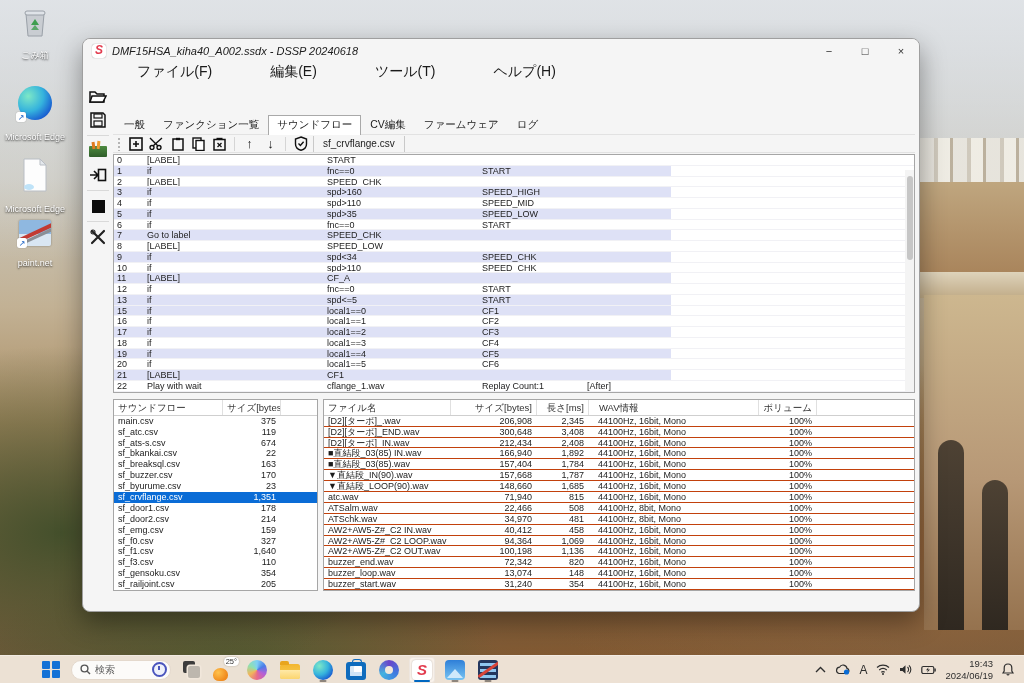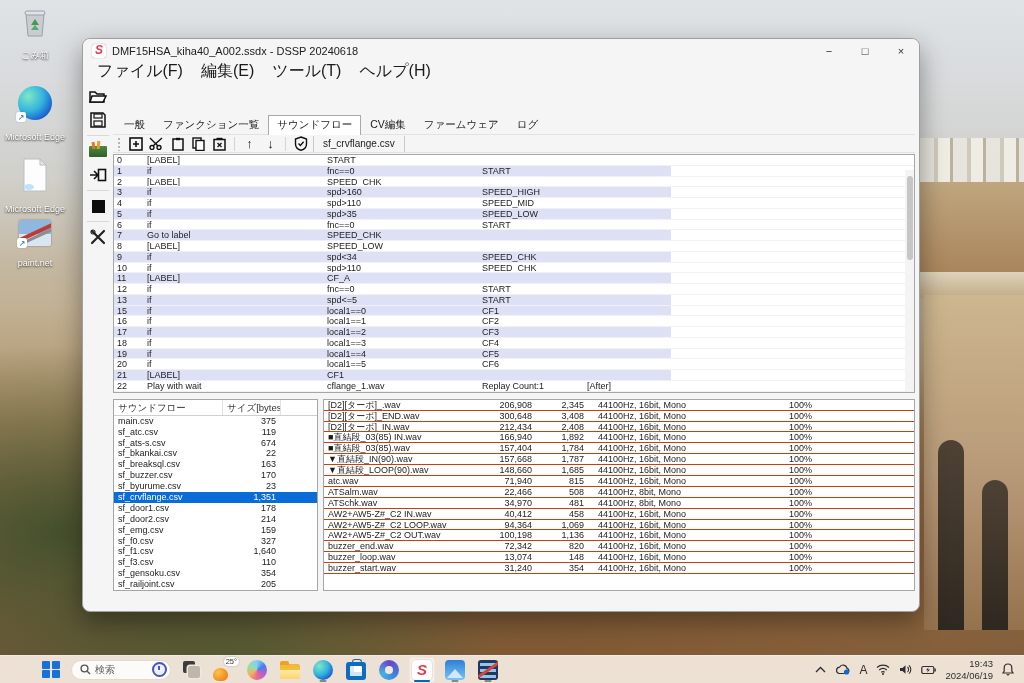--- a/index.html
+++ b/index.html
@@ -35,25 +35,25 @@
   .shortcut { position:absolute; left:-2px; bottom:-2px; width:10px; height:10px; background:#fff; border-radius:2px;
     display:flex; align-items:center; justify-content:center; font-size:8px; color:#1b62c4; box-shadow:0 0 1px rgba(0,0,0,.4); }
 
   
   .win { position:absolute; left:82px; top:38px; width:838px; height:574px; background:#f5f5f5;
     border:1px solid #9f9f9f; border-radius:8px; box-shadow:0 10px 26px rgba(0,0,0,.38); overflow:hidden;
     font-size:11px; color:#1a1a1a; }
   .titlebar { height:24px; display:flex; align-items:center; padding-left:9px; background:#f5f5f5; }
   .app-ico { width:14px; height:14px; border-radius:3px; background:#fff; color:#e23b4e; font-weight:bold; font-style:italic;
     font-size:12px; line-height:13px; text-align:center; margin-right:6px; box-shadow:0 0 1px rgba(0,0,0,.5); }
-  .title-text { font-size:11px; color:#202020; }
+  .title-text { font-size:11px; color:#202020;font-style:italic; }
   .win-btns { margin-left:auto; display:flex; height:24px; }
   .win-btn { width:36px; height:24px; display:flex; align-items:center; justify-content:center; font-size:11px; color:#333; }
   .menubar { height:17px; display:flex; align-items:center; padding-left:6px; gap:2px; background:#f5f5f5; }
-  .menu-item { padding:1px 8px; font-size:16px; color:#1a1a1a; }
+  .menu-item { padding:1px 8px; font-size:14px; color:#1a1a1a;margin-left:40px; }
 
   .content { position:relative; display:flex; height:calc(574px - 24px - 17px - 22px); }
   .rail { width:30px; display:flex; flex-direction:column; align-items:center; padding-top:4px; }
   .rail .ri { width:24px; height:24px; display:flex; align-items:center; justify-content:center; }
   .rail hr { width:22px; border:none; border-top:1px solid #d9d9d9; margin:3px 0; }
   .main { flex:1; display:flex; flex-direction:column; padding-right:4px; }
 
   .tabstrip { height:18px; display:flex; align-items:flex-end; padding-left:2px;margin-top:36px; }
   .tab { font-size:10.5px; padding:2px 8px 2px; color:#1a1a1a; border:1px solid transparent; border-bottom:none; }
   .tab.active { background:#fff; border-color:#a9a9a9; position:relative; top:1px; padding-bottom:3px; }
@@ -614,20 +614,28 @@
                 </div>
                 <div class="frow">
                   <div class="fc">sf_railjoint.csv</div>
                   <div class="fc num">205</div>
                   <div class="fc"></div>
                 </div>
               </div>
           </div>
 
           <div class="panel files">
+            <div class="phead">
+              <div class="phc">ファイル名</div>
+              <div class="phc num">サイズ[bytes]</div>
+              <div class="phc num">長さ[ms]</div>
+              <div class="phc wavinfo">WAV情報</div>
+              <div class="phc num">ボリューム</div>
+              <div class="phc"></div>
+            </div>
             <div id="files-body">
                 <div class="wrow">
                   <div class="wc">[D2][ターボ]_.wav</div>
                   <div class="wc num">206,908</div>
                   <div class="wc num">2,345</div>
                   <div class="wc wavinfo">44100Hz, 16bit, Mono</div>
                   <div class="wc num">100%</div>
                   <div class="wc"></div>
                 </div>
                 <div class="wrow">

